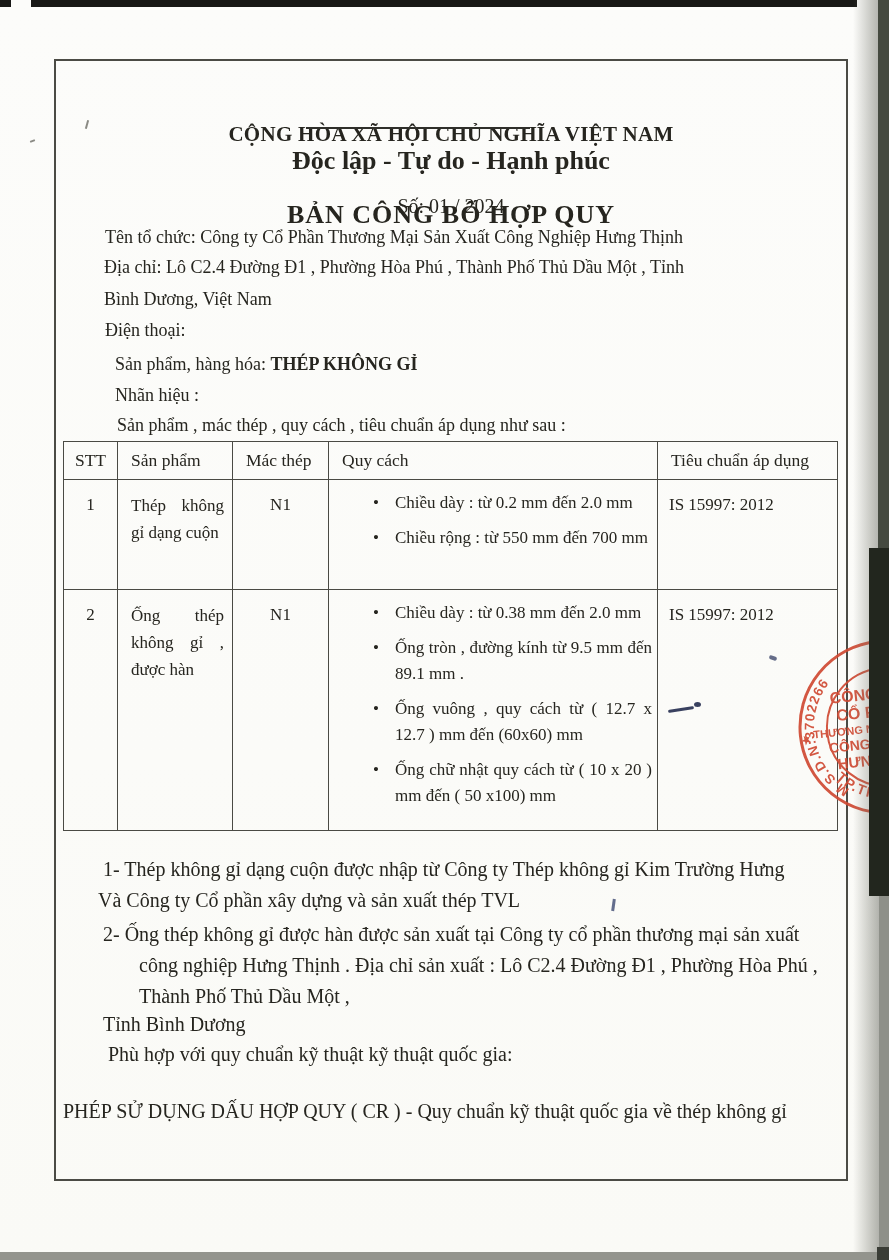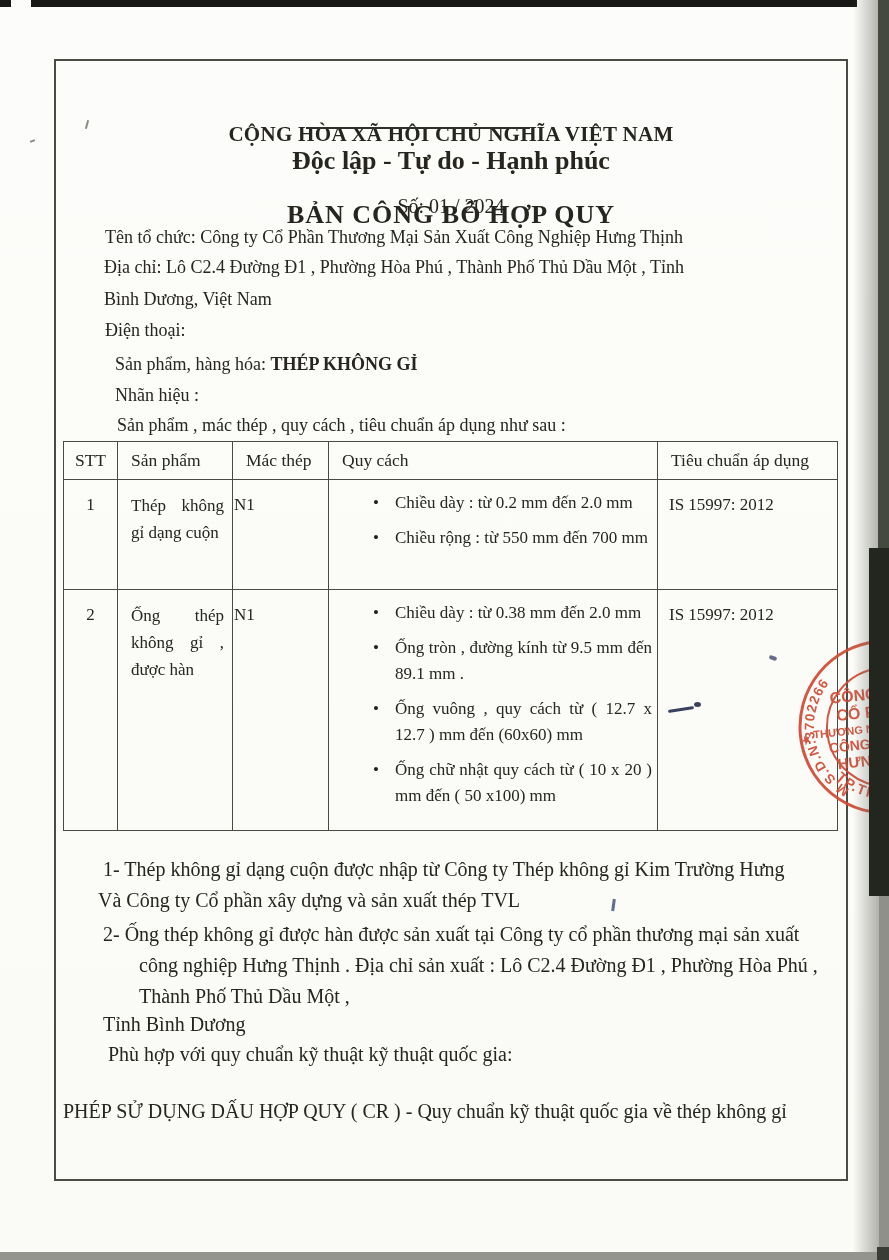--- a/index.html
+++ b/index.html
@@ -36,21 +36,21 @@
   
   table.spec{position:absolute;left:7px;top:380px;width:774px;
     table-layout:fixed;border-collapse:collapse;font-size:17px;line-height:25px;}
   table.spec th,table.spec td{border:1.5px solid #4a4a44;vertical-align:top;
     font-weight:normal;overflow:hidden;}
   table.spec th{height:37px;vertical-align:middle;text-align:left;padding:0 0 0 13px;font-size:17.5px;}
   table.spec th.c{text-align:center;padding:0;}
   td.stt{text-align:center;padding-top:12px;height:96px;}
   tr.r2 td.stt{height:227px;}
   td.sp{padding:12px 8px 0 13px;text-align:justify;line-height:27px;}
-  td.mac{text-align:left;padding-top:12px;}
+  td.mac{text-align:center;padding-top:12px;}
   td.qc{padding:10px 5px 0 42px;}
   td.tc{padding:12px 4px 0 11px;}
   td.qc ul{margin:0;padding:0;list-style:none;}
   td.qc li{position:relative;padding-left:24px;margin-bottom:9px;text-align:justify;line-height:26px;}
   td.qc li::before{content:"•";position:absolute;left:2px;top:0;font-size:17px;}
   
   .note-line{font-size:20px;line-height:24px;white-space:nowrap;}
   .reg1{text-align:justify;text-align-last:justify;}
   
   .stamp{position:absolute;left:791px;top:632px;width:190px;height:190px;z-index:20;

